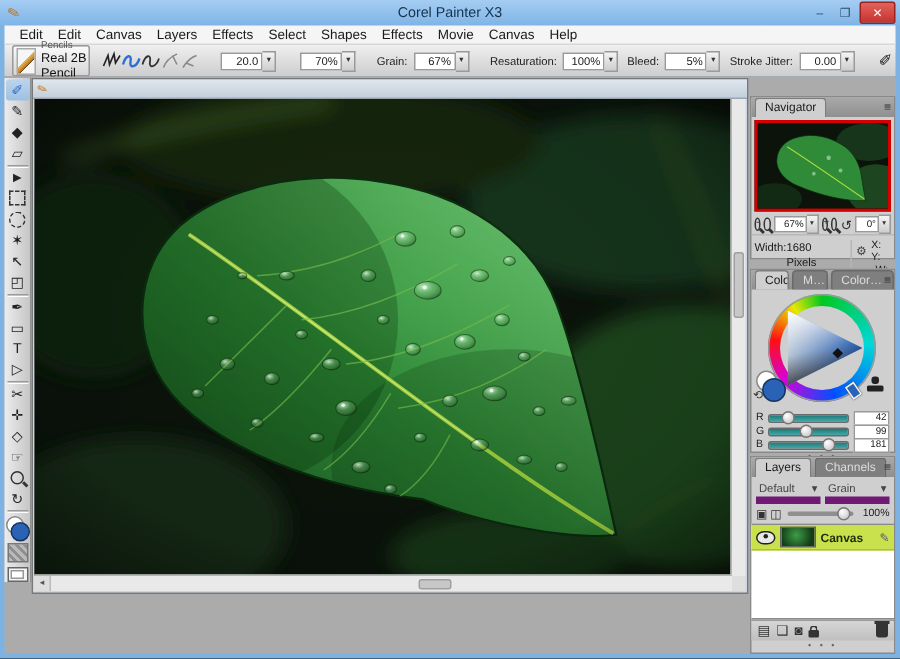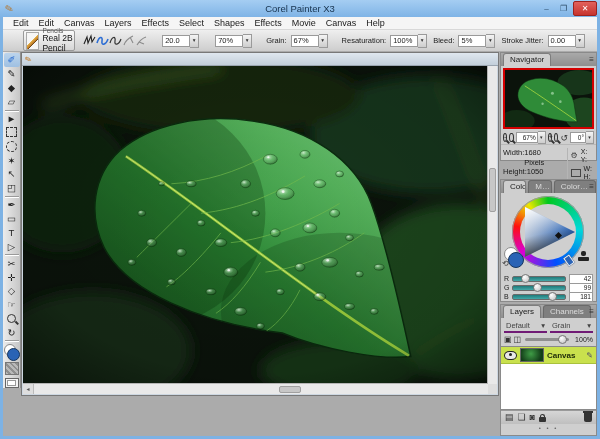--- a/index.html
+++ b/index.html
@@ -17,36 +17,36 @@
   .wbtn.close{width:22px;background:linear-gradient(#e2625c,#c6332e);color:#fff;
     border:1px solid #9c221e;border-radius:2px}
   
   .menubar{position:absolute;top:17px;left:3px;right:3px;height:12px;background:#f5f5f5;
     display:flex;align-items:center;padding-left:5px;font-size:9px;border-bottom:1px solid #d8d8d8}
   .menu-item{padding:0 5px;line-height:12px;cursor:default}
   
   .propbar{position:absolute;top:30px;left:3px;right:3px;height:21px;
     background:linear-gradient(#efefef,#cdcdcd);border-bottom:1px solid #949494;
     display:flex;align-items:center;font-size:7.5px;color:#222}
-  .brush-sel{width:95px;height:19px;margin-left:20px;border:1px solid #9a9a9a;border-radius:2px;
+  .brush-sel{width:95px;height:19px;margin-left:5px;border:1px solid #9a9a9a;border-radius:2px;
     background:linear-gradient(#fafafa,#d6d6d6);display:flex;align-items:center}
   .brush-art{width:20px;height:16px;margin:0 3px 0 2px;border:1px solid #aaa;background:
     linear-gradient(135deg,#f6f6f6 45%,#e8b84b 45%,#c07a28 60%,#6b4a1d 63%,#f6f6f6 63%)}
   .brush-names{display:flex;flex-direction:column;line-height:1.15}
   .brush-cat{font-size:6.5px;color:#555}
   .brush-var{font-size:8.5px;color:#111}
   .pb-sep{width:1px;height:17px;background:#9f9f9f;margin:0 4px;box-shadow:1px 0 0 #fff}
   .stroke-ic{width:15px;height:15px;display:flex;align-items:center;justify-content:center}
   .circ-size{width:12px;height:12px;border-radius:50%;margin:0 2px;
     background:radial-gradient(circle,#000 0 38%,#cfcfcf 42% 70%,#8f8f8f 72%)}
   .circ-opac{width:12px;height:12px;border-radius:50%;margin:0 2px;
     background:radial-gradient(circle,#000 0 20%,rgba(0,0,0,.55) 45%,rgba(0,0,0,0) 75%)}
   .spin{display:flex;align-items:center;margin:0 2px}
   .spin .val{min-width:22px;height:10px;background:#fff;border:1px solid #9a9a9a;
-    font-size:7.5px;text-align:left;padding:0 2px;line-height:10px}
+    font-size:7.5px;text-align:right;padding:0 2px;line-height:10px}
   .spin .dn{width:8px;height:12px;background:linear-gradient(#f4f4f4,#cdcdcd);
     border:1px solid #9a9a9a;border-left:none;font-size:5.5px;line-height:11px;text-align:center;color:#333}
   .pb-label{margin:0 2px 0 4px;white-space:nowrap}
   .adv-brush{font-size:11px;margin:0 6px;color:#222}
   .search-wrap{margin-left:auto;margin-right:4px;display:flex;align-items:center}
   .search-input{width:78px;height:12px;border:1px solid #9a9a9a;border-radius:6px;
     font-size:7.5px;font-style:italic;color:#999;padding:0 6px;background:#fff;outline:none;
     font-family:"Liberation Sans",sans-serif}
   
   .appbg{position:absolute;left:3px;top:51px;right:3px;bottom:3px;background:#ababab}
@@ -140,21 +140,21 @@
   .sl-row{display:flex;align-items:center;height:9px;gap:3px}
   .sl-label{width:5px;font-size:7px;color:#222}
   .sl-track{position:relative;flex:1;height:4px;background:linear-gradient(#1f7a7a,#44a8a8);
     border:1px solid #6a6a6a;border-radius:2px}
   .sl-handle{position:absolute;top:-3px;width:7px;height:7px;border-radius:50%;
     background:radial-gradient(circle at 35% 30%,#fff,#bdbdbd);border:1px solid #777}
   .sl-val{width:20px;height:8px;background:#fff;border:1px solid #9a9a9a;font-size:6.5px;
     text-align:right;line-height:8px;padding:0 1px}
   
   .ly-row1{display:flex;gap:3px;padding:2px 3px 1px 3px}
-  .ly-select{flex:1;height:11px;border-bottom:2px solid #701a75;display:flex;align-items:center;
+  .ly-select{flex:1;height:11px;border-bottom:5px solid #701a75;display:flex;align-items:center;
     justify-content:space-between;font-size:7.5px;color:#444;padding:0 2px}
   .ly-row2{display:flex;align-items:center;gap:2px;padding:1px 3px 2px 3px}
   .ly-mini{font-size:8px;color:#333}
   .ly-track{position:relative;flex:1;height:3px;background:#8f8f8f;border-radius:2px;margin:0 2px}
   .ly-handle{position:absolute;right:2px;top:-3px;width:7px;height:7px;border-radius:50%;
     background:radial-gradient(circle at 35% 30%,#fff,#bdbdbd);border:1px solid #777}
   .ly-opac{font-size:7px;width:20px;text-align:right}
   .layer-list{background:#fff;border-top:1px solid #8a8a8a;border-bottom:1px solid #8a8a8a;height:62px}
   .layer-row{height:16px;background:#c9e14d;display:flex;align-items:center;gap:3px;padding:0 3px;
     border-bottom:1px solid #a9c13d}
@@ -438,21 +438,21 @@
   </div>
   <div class="hscroll">
     <span class="hbtn">◂</span>
     <div class="hthumb"></div>
   </div>
   <div class="scorner"></div>
 </div>
 
 <div class="panels">
 
-  <div class="panel" style="top:0;height:109px">
+  <div class="panel" style="top:12px;height:109px">
     <div class="tabstrip">
       <span class="ptab active">Navigator</span>
       <span class="pmenu">≡</span>
     </div>
     <div class="nav-thumb">
       <svg viewBox="0 0 88 54" preserveAspectRatio="none">
         <rect width="88" height="54" fill="#0b130b"></rect>
         <ellipse cx="75" cy="12" rx="22" ry="12" fill="#17351a"></ellipse>
         <ellipse cx="80" cy="42" rx="20" ry="16" fill="#1d451f"></ellipse>
         <ellipse cx="12" cy="48" rx="18" ry="10" fill="#122a13"></ellipse>

